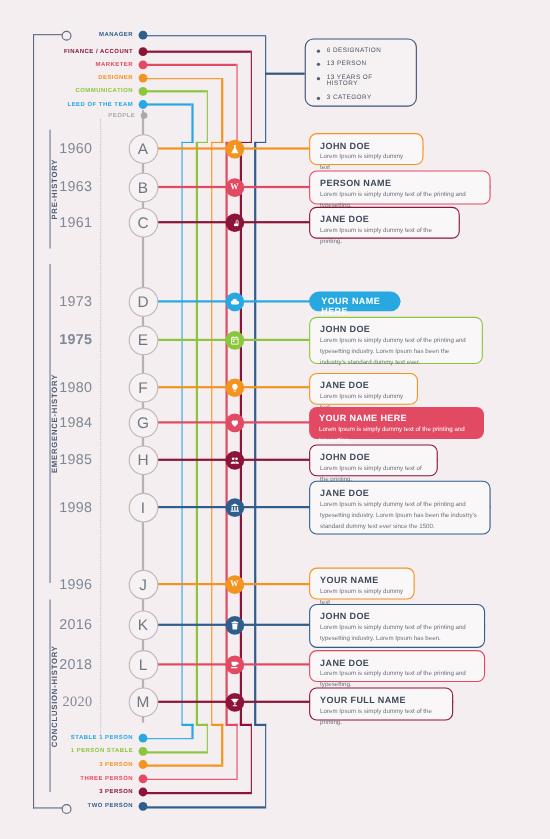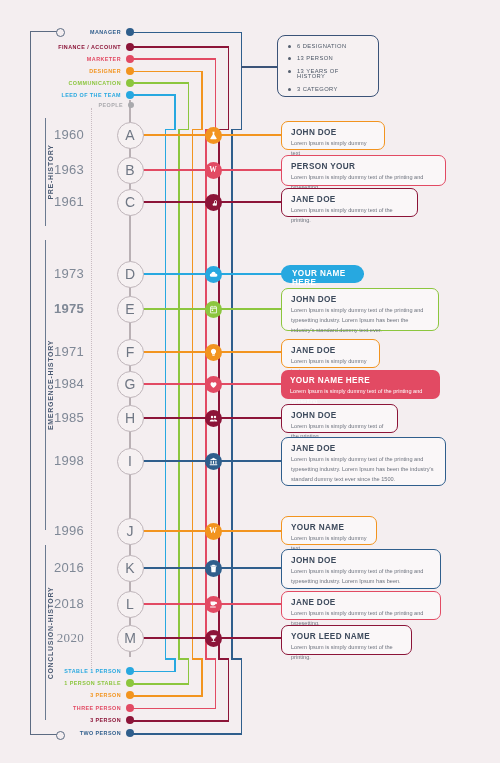--- a/index.html
+++ b/index.html
@@ -237,21 +237,21 @@
       </div>
       <div class="year" style="left: 36px; top: 162px;">1963</div>
       <div class="hline" style="left: 142.5px; top: 169.1px; width: 303.5px; background: rgb(226, 74, 99);"></div>
       <div class="lcirc" style="left: 116.5px; top: 156.5px;">
         <span>B</span>
       </div>
       <div class="badge" style="left: 204.5px; top: 161.5px; background: rgb(226, 74, 99);">
         <span style="font-size:7.5px;font-weight:bold;font-family:'Liberation Serif',serif;">W</span>
       </div>
       <div class="card outline" style="left: 281px; top: 155px; width: 165px; height: 31px; border-color: rgb(226, 74, 99);">
-        <div class="ctitle">PERSON YOUR</div>
+        <div class="ctitle">PERSON NAME</div>
         <div class="cbody">Lorem Ipsum is simply dummy text of the printing and typesetting.</div>
       </div>
       <div class="year" style="left: 36px; top: 194px;">1961</div>
       <div class="hline" style="left: 142.5px; top: 201.1px; width: 275.5px; background: rgb(140, 20, 56);"></div>
       <div class="lcirc" style="left: 116.5px; top: 188.5px;">
         <span>C</span>
       </div>
       <div class="badge" style="left: 204.5px; top: 193.5px; background: rgb(140, 20, 56);">
         <svg width="9" height="9" viewBox="0 0 24 24" fill="#fff">
           <path d="M19 3v11.3a3.2 3.2 0 1 0 2 3V7h-7v7.3a3.2 3.2 0 1 0 2 3V5h3z"></path>
@@ -282,21 +282,21 @@
       <div class="badge" style="left: 204.5px; top: 300.5px; background: rgb(140, 198, 62);">
         <svg width="9" height="9" viewBox="0 0 24 24" fill="#fff">
           <path d="M4 5h16v16H4zM4 9h16M8 2v4M16 2v4" stroke="#fff" stroke-width="2" fill="none"></path>
           <rect x="7" y="12" width="4" height="4" fill="#fff"></rect>
         </svg>
       </div>
       <div class="card outline" style="left: 281px; top: 288px; width: 158px; height: 43px; border-color: rgb(140, 198, 62);">
         <div class="ctitle">JOHN DOE</div>
         <div class="cbody">Lorem Ipsum is simply dummy text of the printing and typesetting industry. Lorem Ipsum has been the industry's standard dummy text ever.</div>
       </div>
-      <div class="year" style="left: 36px; top: 344px;">1971</div>
+      <div class="year" style="left: 36px; top: 344px;">1980</div>
       <div class="hline" style="left: 142.5px; top: 351.1px; width: 237.5px; background: rgb(242, 148, 31);"></div>
       <div class="lcirc" style="left: 116.5px; top: 338.5px;">
         <span>F</span>
       </div>
       <div class="badge" style="left: 204.5px; top: 343.5px; background: rgb(242, 148, 31);">
         <svg width="9" height="9" viewBox="0 0 24 24" fill="#fff">
           <path d="M12 2a7 7 0 0 0-4 12.7V17h8v-2.3A7 7 0 0 0 12 2zM9 19h6v2H9z"></path>
         </svg>
       </div>
       <div class="card outline" style="left: 281px; top: 339px; width: 99px; height: 29px; border-color: rgb(242, 148, 31);">
@@ -391,18 +391,18 @@
       <div class="hline" style="left: 142.5px; top: 637.1px; width: 269.5px; background: rgb(140, 20, 56);"></div>
       <div class="lcirc" style="left: 116.5px; top: 624.5px;">
         <span>M</span>
       </div>
       <div class="badge" style="left: 204.5px; top: 629.5px; background: rgb(140, 20, 56);">
         <svg width="9" height="9" viewBox="0 0 24 24" fill="#fff">
           <path d="M6 3h12v4a6 6 0 1 1-12 0zM3 4h3v3.5A3.5 3.5 0 0 1 3 4zM18 4h3a3.5 3.5 0 0 1-3 3.5zM10.5 13.5h3V18h-3zM7 19h10v2.5H7z"></path>
         </svg>
       </div>
       <div class="card outline" style="left: 281px; top: 625px; width: 131px; height: 30px; border-color: rgb(140, 20, 56);">
-        <div class="ctitle">YOUR LEED NAME</div>
+        <div class="ctitle">YOUR FULL NAME</div>
         <div class="cbody">Lorem Ipsum is simply dummy text of the printing.</div>
       </div>
     </div>
 
 </div>
 
 </body></html>

